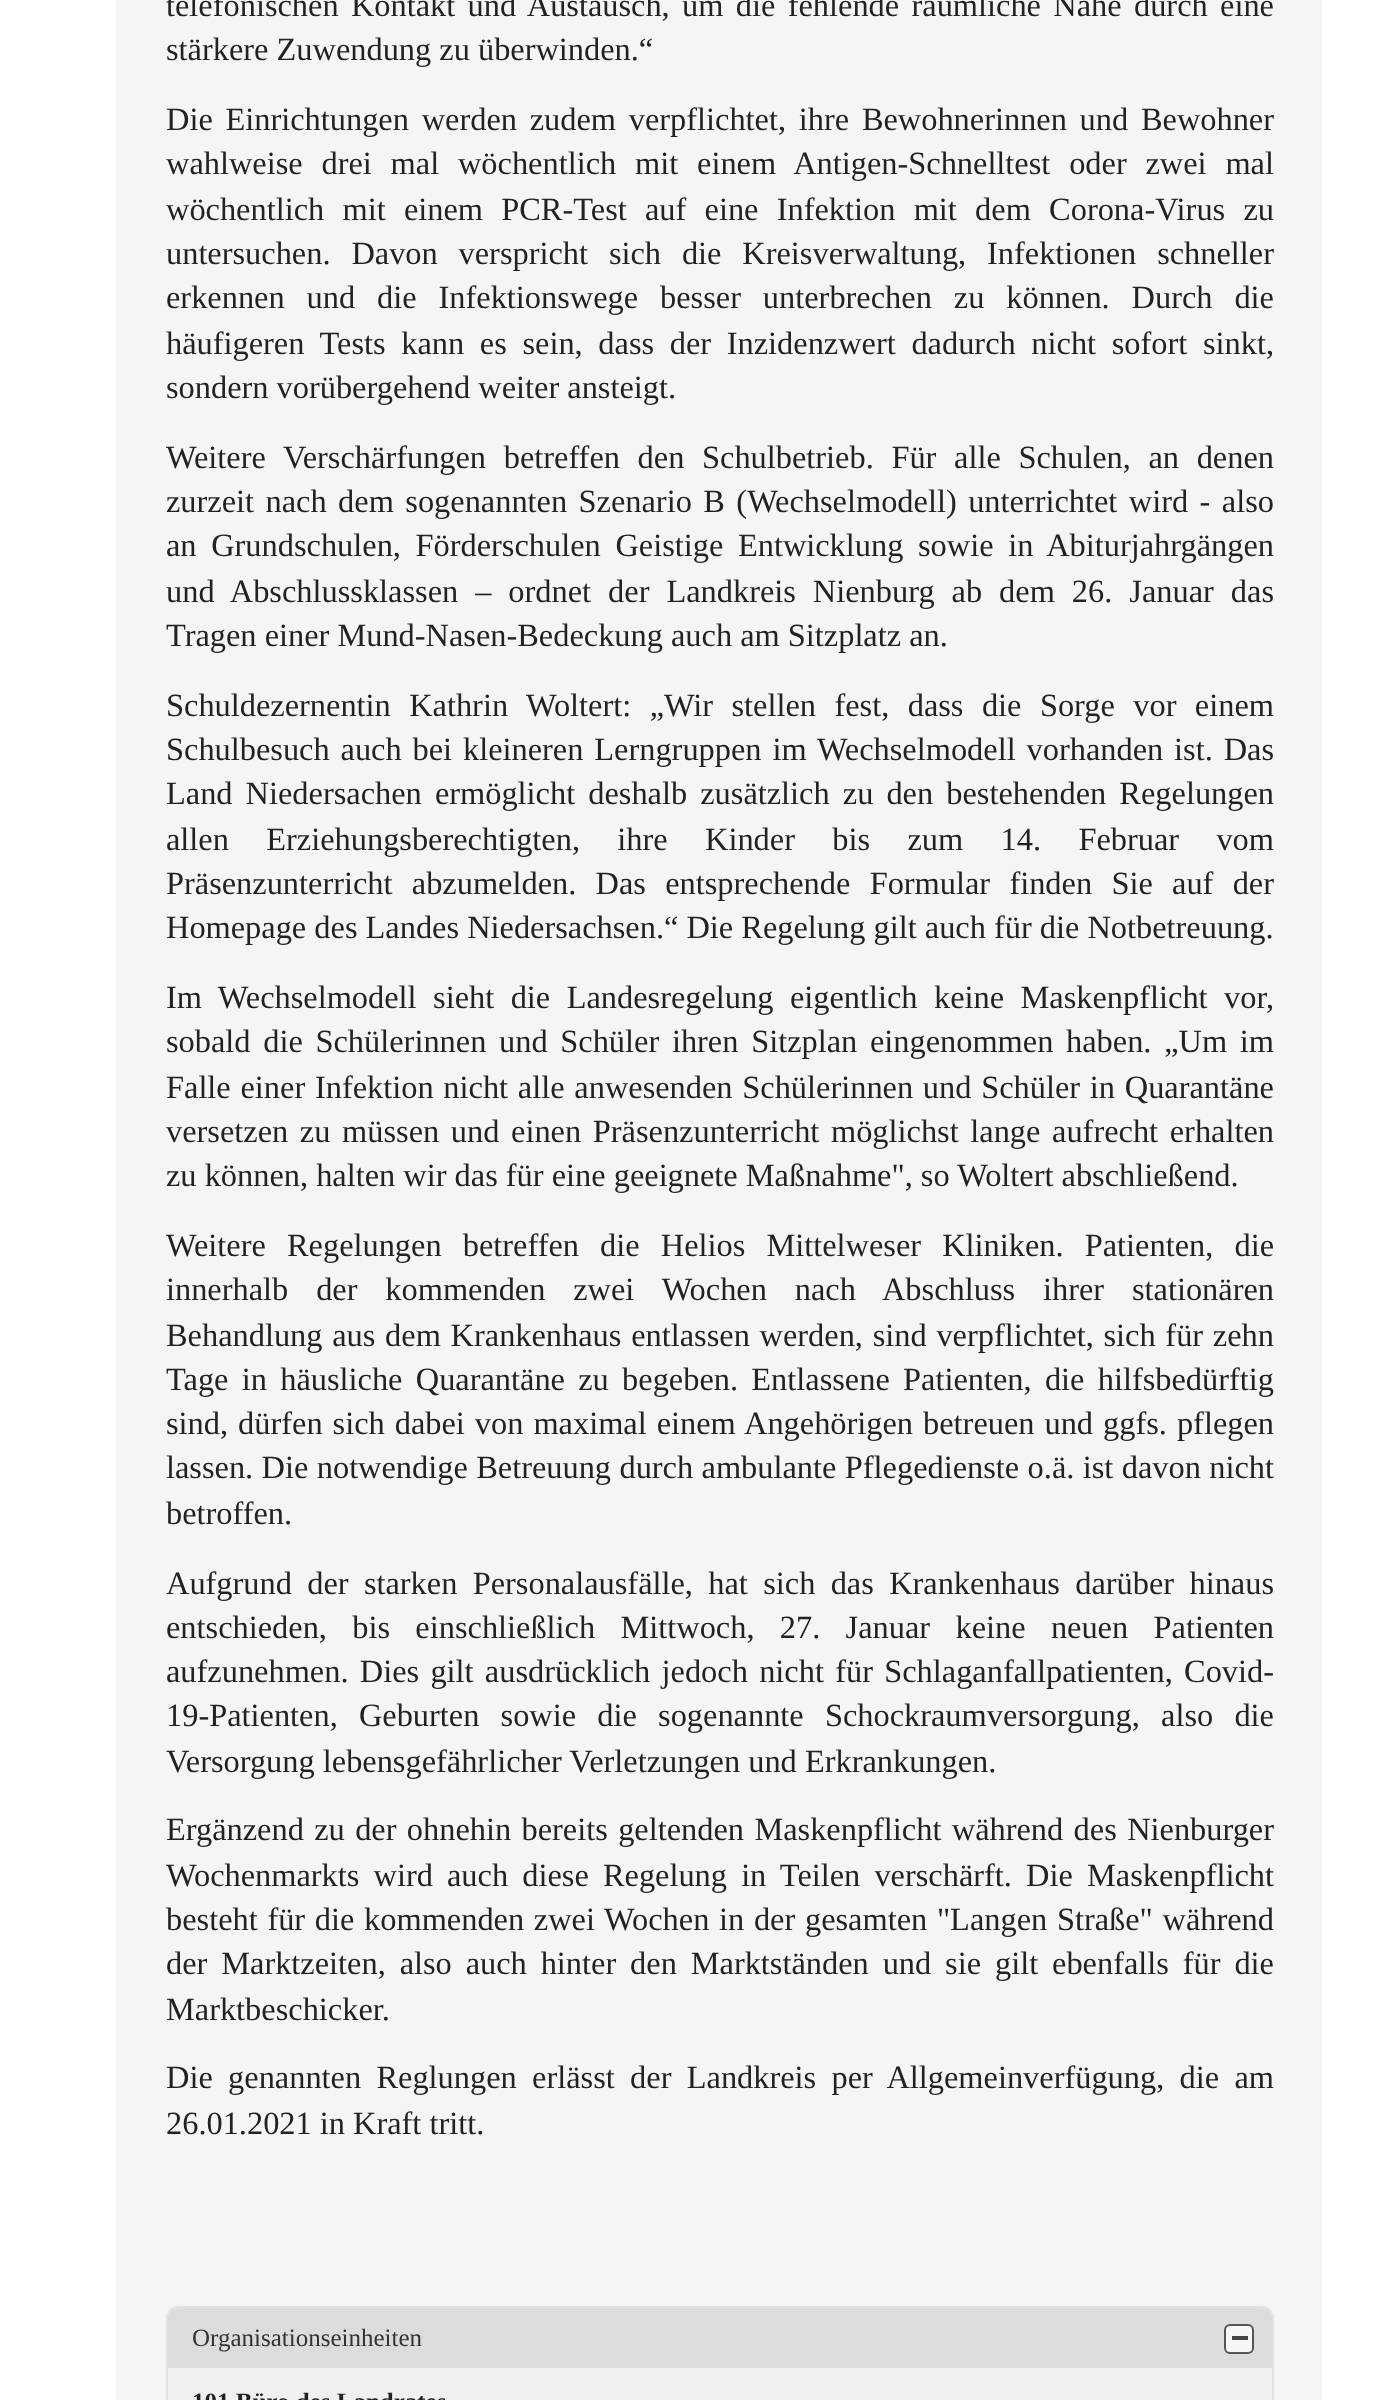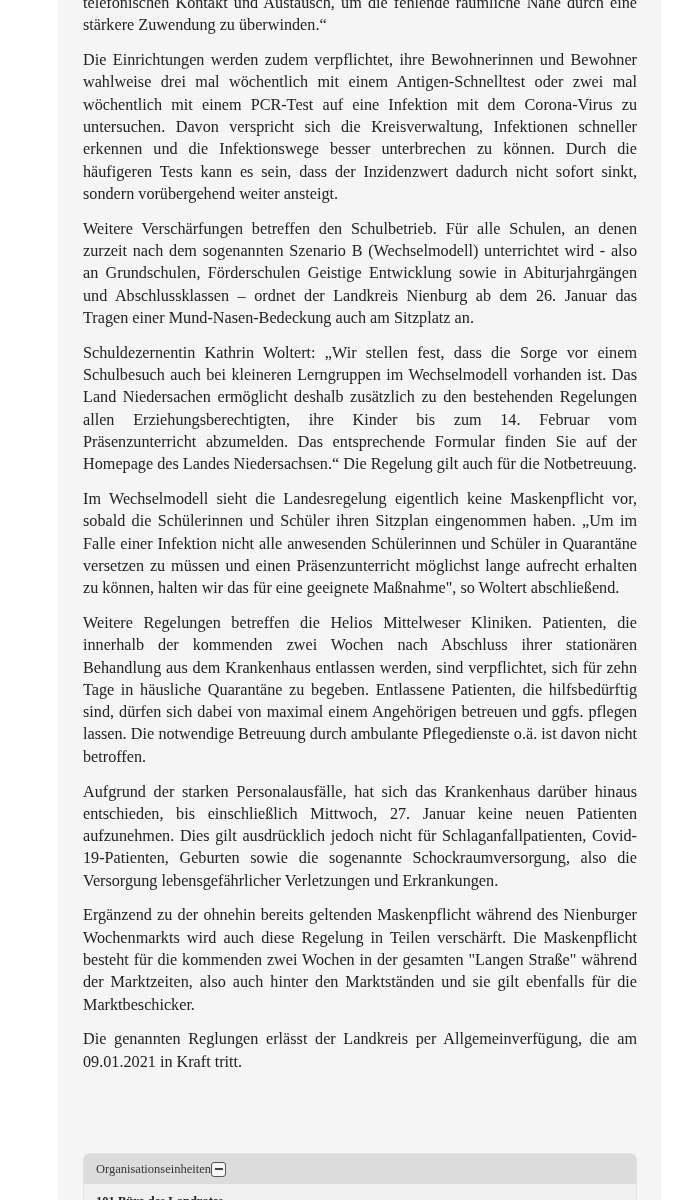--- a/index.html
+++ b/index.html
@@ -47,21 +47,21 @@
       overflow: hidden;
       background: #f0f0f0;
       border: 1px solid #e2e2e2;
       box-sizing: border-box;
     }
     .accordion-header {
       height: 30px;
       background: #dcdcdc;
       display: flex;
       align-items: center;
-      justify-content: flex-start;
+      justify-content: space-between;
       padding: 0 9px 0 12px;
       cursor: pointer;
     }
     .accordion-title {
       font-size: 12.5px;
       color: #333333;
     }
     .toggle-btn {
       width: 15px;
       height: 15px;
@@ -93,21 +93,21 @@
 <div class="panel">
   <div class="article">
     <p>telefonischen Kontakt und Austausch, um die fehlende räumliche Nähe durch eine stärkere Zuwendung zu überwinden.“</p>
     <p>Die Einrichtungen werden zudem verpflichtet, ihre Bewohnerinnen und Bewohner wahlweise drei mal wöchentlich mit einem Antigen-Schnelltest oder zwei mal wöchentlich mit einem PCR-Test auf eine Infektion mit dem Corona-Virus zu untersuchen. Davon verspricht sich die Kreisverwaltung, Infektionen schneller erkennen und die Infektionswege besser unterbrechen zu können. Durch die häufigeren Tests kann es sein, dass der Inzidenzwert dadurch nicht sofort sinkt, sondern vorübergehend weiter ansteigt.</p>
     <p>Weitere Verschärfungen betreffen den Schulbetrieb. Für alle Schulen, an denen zurzeit nach dem sogenannten Szenario B (Wechselmodell) unterrichtet wird - also an Grundschulen, Förderschulen Geistige Entwicklung sowie in Abiturjahrgängen und Abschlussklassen – ordnet der Landkreis Nienburg ab dem 26. Januar das Tragen einer Mund-Nasen-Bedeckung auch am Sitzplatz an.</p>
     <p>Schuldezernentin Kathrin Woltert: „Wir stellen fest, dass die Sorge vor einem Schulbesuch auch bei kleineren Lerngruppen im Wechselmodell vorhanden ist. Das Land Niedersachen ermöglicht deshalb zusätzlich zu den bestehenden Regelungen allen Erziehungsberechtigten, ihre Kinder bis zum 14. Februar vom Präsenzunterricht abzumelden. Das entsprechende Formular finden Sie auf der Homepage des Landes Niedersachsen.“ Die Regelung gilt auch für die Notbetreuung.</p>
     <p>Im Wechselmodell sieht die Landesregelung eigentlich keine Maskenpflicht vor, sobald die Schülerinnen und Schüler ihren Sitzplan eingenommen haben. „Um im Falle einer Infektion nicht alle anwesenden Schülerinnen und Schüler in Quarantäne versetzen zu müssen und einen Präsenzunterricht möglichst lange aufrecht erhalten zu können, halten wir das für eine geeignete Maßnahme", so Woltert abschließend.</p>
     <p>Weitere Regelungen betreffen die Helios Mittelweser Kliniken. Patienten, die innerhalb der kommenden zwei Wochen nach Abschluss ihrer stationären Behandlung aus dem Krankenhaus entlassen werden, sind verpflichtet, sich für zehn Tage in häusliche Quarantäne zu begeben. Entlassene Patienten, die hilfsbedürftig sind, dürfen sich dabei von maximal einem Angehörigen betreuen und ggfs. pflegen lassen. Die notwendige Betreuung durch ambulante Pflegedienste o.ä. ist davon nicht betroffen.</p>
     <p>Aufgrund der starken Personalausfälle, hat sich das Krankenhaus darüber hinaus entschieden, bis einschließlich Mittwoch, 27. Januar keine neuen Patienten aufzunehmen. Dies gilt ausdrücklich jedoch nicht für Schlaganfallpatienten, Covid-19-Patienten, Geburten sowie die sogenannte Schockraumversorgung, also die Versorgung lebensgefährlicher Verletzungen und Erkrankungen.</p>
     <p>Ergänzend zu der ohnehin bereits geltenden Maskenpflicht während des Nienburger Wochenmarkts wird auch diese Regelung in Teilen verschärft. Die Maskenpflicht besteht für die kommenden zwei Wochen in der gesamten "Langen Straße" während der Marktzeiten, also auch hinter den Marktständen und sie gilt ebenfalls für die Marktbeschicker.</p>
-    <p>Die genannten Reglungen erlässt der Landkreis per Allgemeinverfügung, die am 09.01.2021 in Kraft tritt.</p>
+    <p>Die genannten Reglungen erlässt der Landkreis per Allgemeinverfügung, die am 26.01.2021 in Kraft tritt.</p>
   </div>
 
   <div class="accordion">
     <div class="accordion-header">
       <span class="accordion-title">Organisationseinheiten</span>
       <span class="toggle-btn">
         <span class="bar"></span>
       </span>
     </div>
     <div class="accordion-body">

